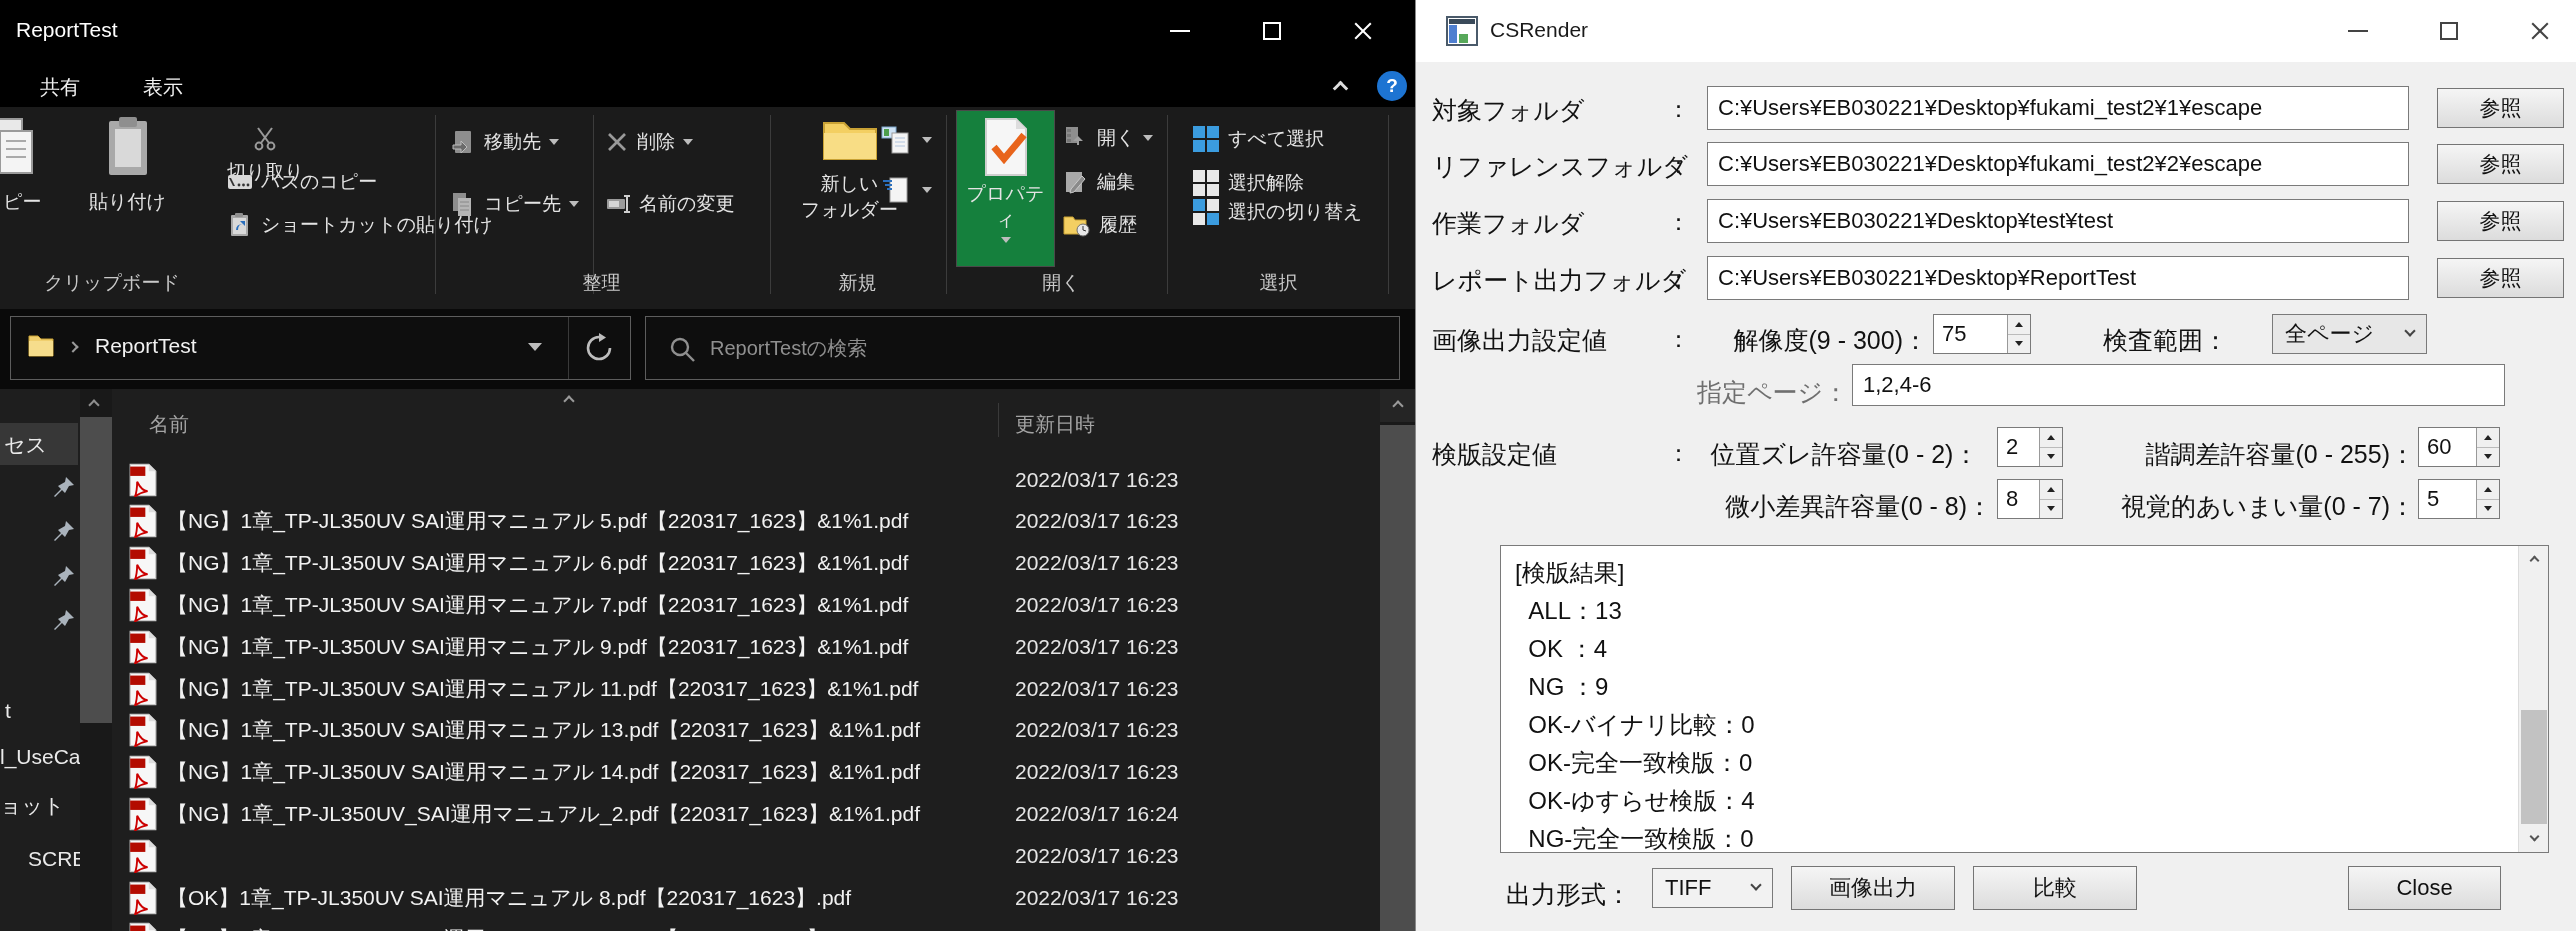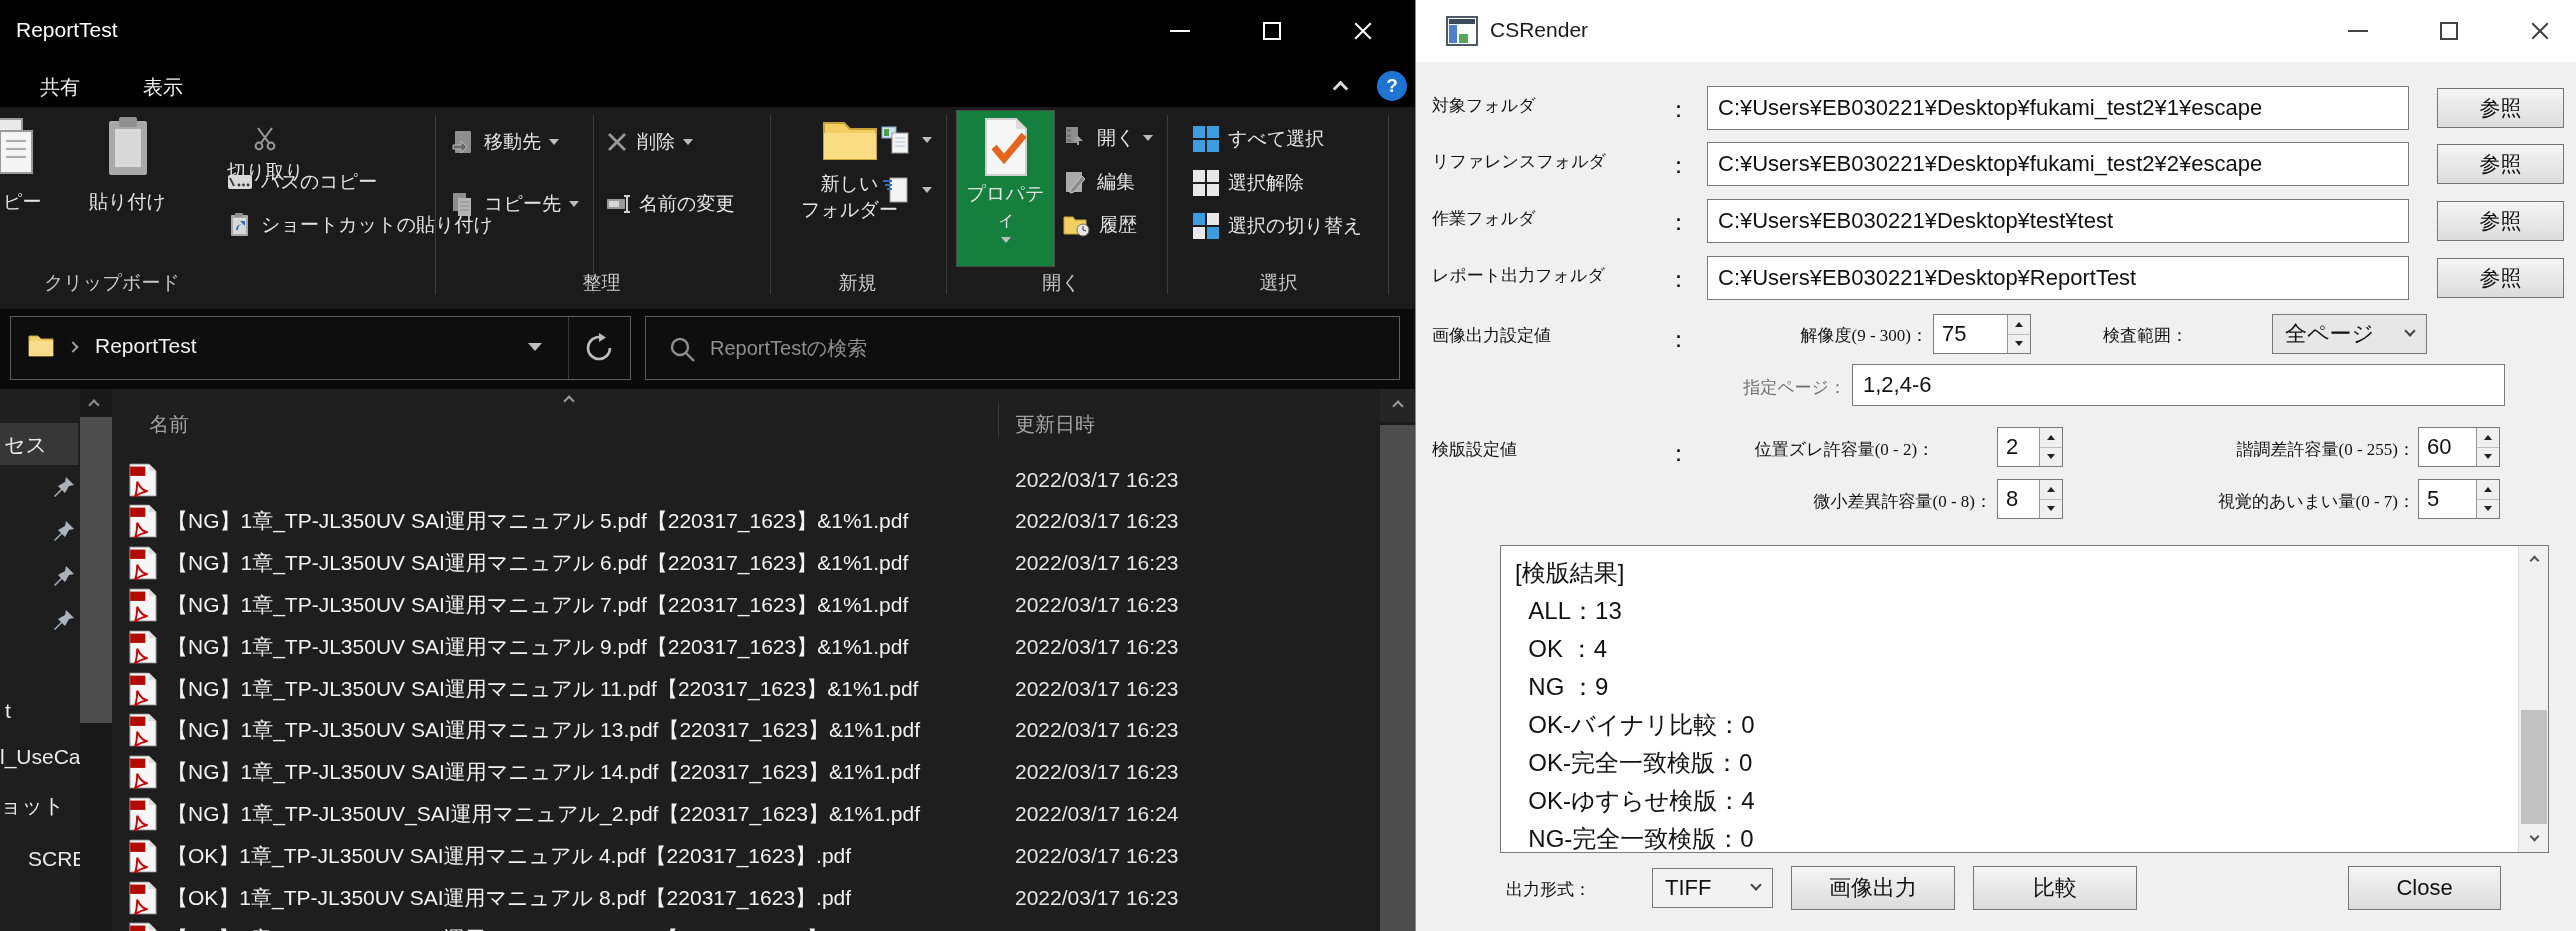--- a/index.html
+++ b/index.html
@@ -60,21 +60,21 @@
   .list-scroll .btn { height:33px; background:#252525; display:flex; align-items:center; justify-content:center; color:#9a9a9a; }
   .list-thumb { position:absolute; left:0; top:36px; width:35px; height:506px; background:#4d4d4d; }
 
   
   #dialog { left:1415px; top:0; width:1161px; height:931px; background:#f0f0f0; color:#111; border-left:1px solid #8a8a8a; overflow:hidden; }
   .d-titlebar { left:0; top:0; width:1161px; height:62px; background:#fff; }
   .d-title { left:74px; top:18px; font-size:21px; color:#1a1a1a; }
   .d-cap { color:#444; }
   .d-cap .g-min { background:#444; } .d-cap .g-max { border-color:#444; }
   .d-cap .g-close:before,.d-cap .g-close:after { background:#444; }
-  .d-label { font-size:17px; color:#111; white-space:nowrap;font-family:Liberation Serif, serif; }
+  .d-label { font-size:25px; color:#111; white-space:nowrap; }
   .d-label.gray { color:#6f6f6f; }
   .d-colon { left:251px; font-size:23px; }
   .d-input { background:#fff; border:1px solid #7a7a7a; font-size:22px; color:#111; display:flex; align-items:center; padding:0 10px; white-space:nowrap; overflow:hidden; }
   .d-btn { background:linear-gradient(#f5f5f5,#dcdcdc); border:1px solid #757575; font-size:21px; color:#111; display:flex; align-items:center; justify-content:center; }
   .spinbox { background:#fff; border:1px solid #7a7a7a; font-size:22px; }
   .spinval { position:absolute; left:8px; top:6px; }
   .spin { position:absolute; right:0; top:0; bottom:0; width:23px; border-left:1px solid #999; display:flex; flex-direction:column; }
   .spin div { flex:1; background:#f0f0f0; display:flex; align-items:center; justify-content:center; color:#222; }
   .spin .tri-up { border-left-width:4px; border-right-width:4px; border-bottom-width:5px; }
   .spin .tri-down { border-left-width:4px; border-right-width:4px; border-top-width:5px; }
@@ -314,21 +314,21 @@
         <svg width="28" height="28" viewBox="0 0 28 28">
             <g fill="#e8e8e8">
               <rect x="1" y="1" width="12" height="12"></rect>
               <rect x="15" y="1" width="12" height="12"></rect>
               <rect x="1" y="15" width="12" height="12"></rect>
               <rect x="15" y="15" width="12" height="12"></rect>
             </g>
           </svg>
         <span>選択解除</span>
       </div>
-      <div class="abs rsm" style="left:1192px; top:105px;">
+      <div class="abs rsm" style="left:1192px; top:91px;">
         <svg width="28" height="28" viewBox="0 0 28 28">
             <rect x="1" y="1" width="12" height="12" fill="#3b9cdf"></rect>
             <rect x="15" y="1" width="12" height="12" fill="#e8e8e8"></rect>
             <rect x="1" y="15" width="12" height="12" fill="#e8e8e8"></rect>
             <rect x="15" y="15" width="12" height="12" fill="#3b9cdf"></rect>
           </svg>
         <span>選択の切り替え</span>
       </div>
       <div class="abs rlabel" style="left:1204px; top:163px; width:149px;">選択</div>
     </div>
@@ -477,21 +477,20 @@
         <span class="file-name">【NG】1章_TP-JL350UV_SAI運用マニュアル_2.pdf【220317_1623】&amp;1%1.pdf</span>
           <span class="file-date">2022/03/17 16:24</span>
       </div>
       <div class="abs file-row" style="top:446px;">
         <svg class="pdf-ico" width="28" height="34" viewBox="0 0 24 29">
             <path d="M1 1 h16 l6 6 v21 h-22 z" fill="#f7f7f7" stroke="#c9c9c9"></path>
             <path d="M17 1 l6 6 h-6 z" fill="#ddd"></path>
             <rect x="1" y="3" width="13" height="8" fill="#b30b00"></rect>
             <path d="M7 16 c3 6 6 8 9 8 -5 1 -9 3 -11 5 2 -5 2 -9 2 -13 z" fill="none" stroke="#c00" stroke-width="1.6"></path>
           </svg>
-        <span class="file-name">【OK】1章_TP-JL350UV SAI運用マニュアル 4.pdf【220317_1623】.pdf</span>
           <span class="file-date">2022/03/17 16:23</span>
       </div>
       <div class="abs file-row" style="top:488px;">
         <svg class="pdf-ico" width="28" height="34" viewBox="0 0 24 29">
             <path d="M1 1 h16 l6 6 v21 h-22 z" fill="#f7f7f7" stroke="#c9c9c9"></path>
             <path d="M17 1 l6 6 h-6 z" fill="#ddd"></path>
             <rect x="1" y="3" width="13" height="8" fill="#b30b00"></rect>
             <path d="M7 16 c3 6 6 8 9 8 -5 1 -9 3 -11 5 2 -5 2 -9 2 -13 z" fill="none" stroke="#c00" stroke-width="1.6"></path>
           </svg>
         <span class="file-name">【OK】1章_TP-JL350UV SAI運用マニュアル 8.pdf【220317_1623】.pdf</span>

